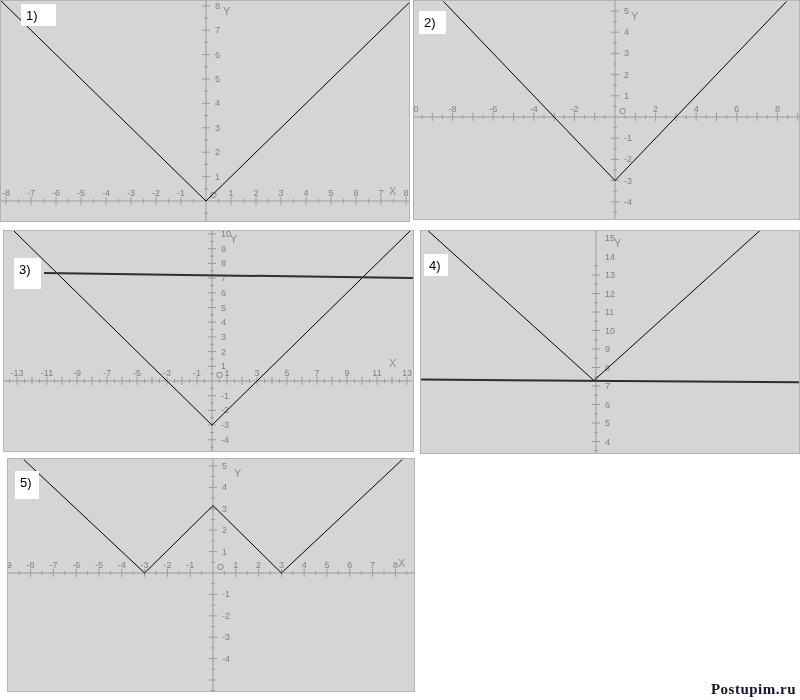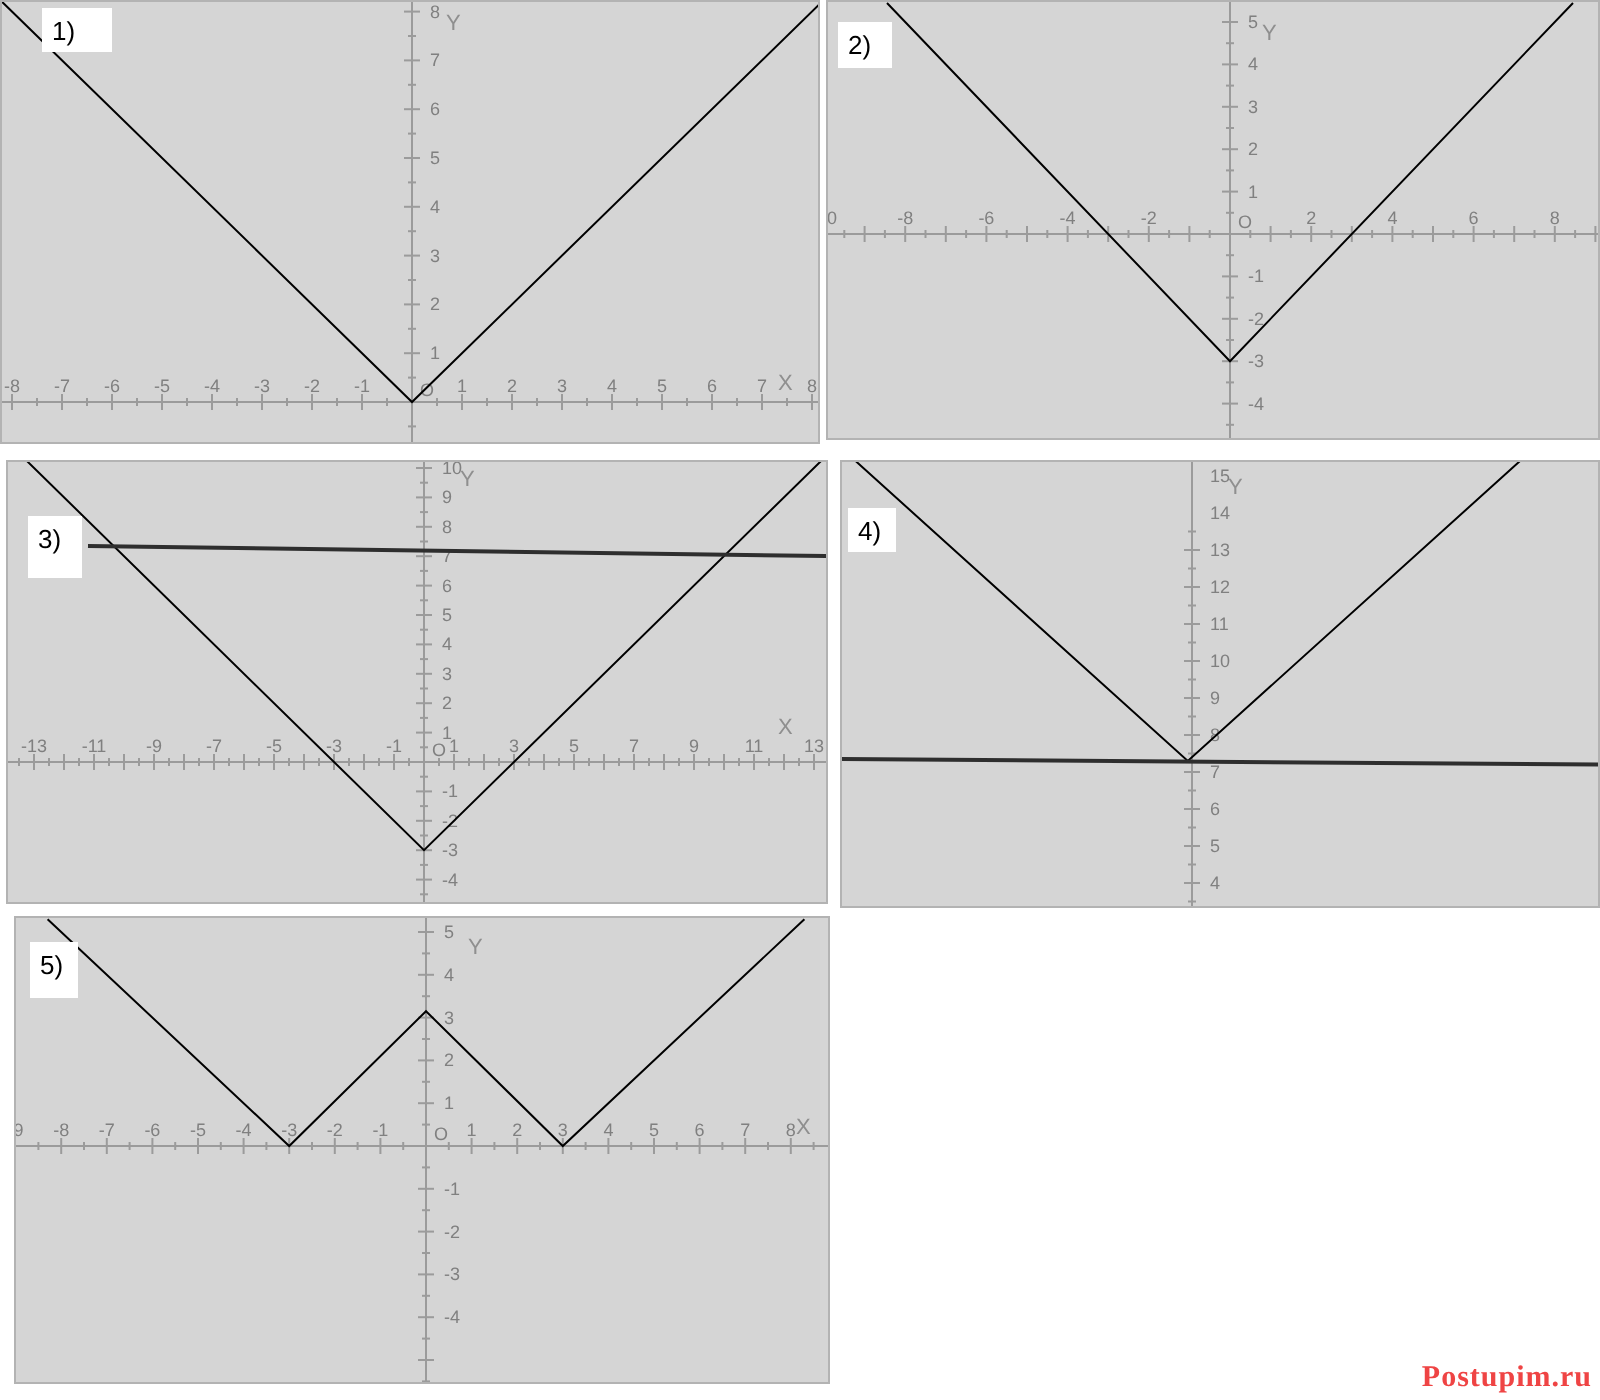--- a/index.html
+++ b/index.html
@@ -8,21 +8,21 @@
     font-family:"Liberation Sans",sans-serif;
   }
   .panel{
     position:absolute;box-sizing:border-box;
     background:#d5d5d5;border:1px solid #b3b3b3;overflow:hidden;
   }
   .panel svg{display:block;}
   .panel svg text{font-family:"Liberation Sans",sans-serif;}
   #watermark{
     position:absolute;right:4px;bottom:2px;
-    font-family:"Liberation Serif",serif;font-weight:bold;font-size:15px;color:#ef4444;
+    font-family:"Liberation Serif",serif;font-weight:bold;font-size:15px;color:#0f172a;
     text-shadow:-1px -1px 0 #fff,1px -1px 0 #fff,-1px 1px 0 #fff,1px 1px 0 #fff,0 1px 0 #fff,0 -1px 0 #fff,1px 0 0 #fff,-1px 0 0 #fff;
     letter-spacing:0.5px;
   }
 </style>
 </head>
 <body>
 
 <div id="canvas">
   <div id="watermark">Postupim.ru</div>
 <div class="panel" style="left: 0px; top: 0px; width: 410px; height: 222px; background: rgb(213, 213, 213); border-color: rgb(179, 179, 179);">

